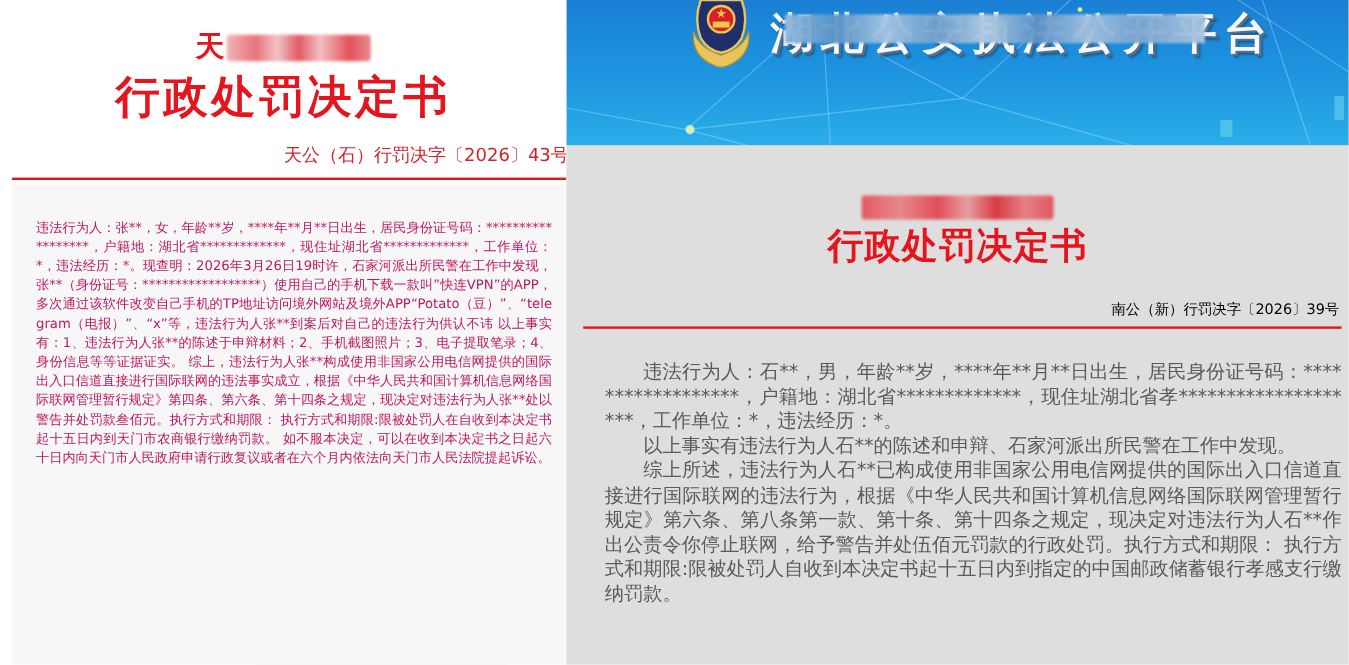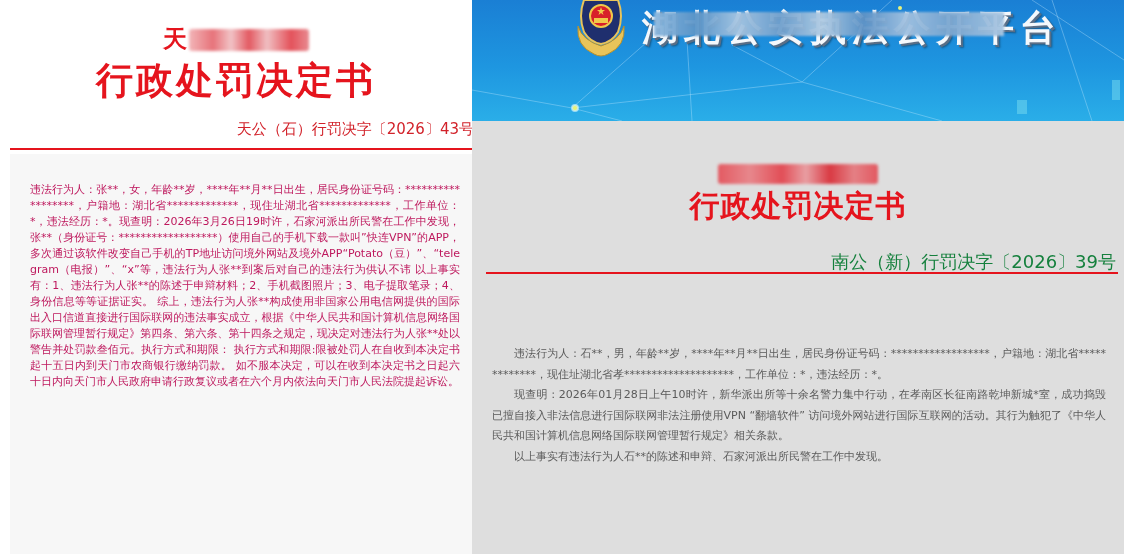--- a/index.html
+++ b/index.html
@@ -73,28 +73,28 @@
       display: inline-block; vertical-align: middle; width: 160px; height: 20px; border-radius: 3px;
       background: linear-gradient(90deg, #e35a62 0%, #e7878c 20%, #e24e57 40%, #e89ea2 55%, #d93a43 70%, #e48085 85%, #e25860 100%);
       filter: blur(1.5px);
     }
     .r-title {
       position: absolute; left: 0; width: 652px; top: 186px; text-align: center;
       color: #e5141d; font-weight: bold; font-size: 30px; letter-spacing: 1px; line-height: 40px;
     }
     .r-docno {
       position: absolute; right: 8px; top: 250px;
-      color: #15803d; font-size: 18px; white-space: nowrap;
+      color: #000000; font-size: 12px; white-space: nowrap;
     }
     .r-rule {
       position: absolute; left: 14px; right: 6px; top: 272px; height: 2px; background: #e5141d;
     }
     .r-body {
-      position: absolute; left: 20px; top: 300px; width: 614px;
-      color: #5a5a5a; font-size: 11px; line-height: 20.5px; text-align: justify; word-break: break-all; margin-top: 44px;
+      position: absolute; left: 32px; top: 300px; width: 614px;
+      color: #5a5a5a; font-size: 16px; line-height: 20.5px; text-align: justify; word-break: break-all;
     }
     .r-body p { text-indent: 2em; }
   </style>
 </head>
 <body>
 
 <div class="left-doc">
   <div class="issuer">
     <span>天</span><span class="blur"></span>
   </div>
@@ -140,16 +140,16 @@
 
   <div class="r-issuer">
     <span class="blur"></span>
   </div>
   <div class="r-title">行政处罚决定书</div>
   <div class="r-docno">南公（新）行罚决字〔2026〕39号</div>
   <div class="r-rule"></div>
 
   <div class="r-body">
     <p>违法行为人：石**，男，年龄**岁，****年**月**日出生，居民身份证号码：******************，户籍地：湖北省*************，现住址湖北省孝********************，工作单位：*，违法经历：*。</p>
-    <p>现查明：2026年01月28日上午10时许，新华派出所等十余名警力集中行动，在孝南区长征南路乾坤新城*室，成功捣毁已擅自接入非法信息进行国际联网非法注册使用VPN “翻墙软件” 访问境外网站进行国际互联网的活动。其行为触犯了《中华人民共和国计算机信息网络国际联网管理暂行规定》相关条款。</p>
     <p>以上事实有违法行为人石**的陈述和申辩、石家河派出所民警在工作中发现。</p>
+    <p>综上所述，违法行为人石**已构成使用非国家公用电信网提供的国际出入口信道直接进行国际联网的违法行为，根据《中华人民共和国计算机信息网络国际联网管理暂行规定》第六条、第八条第一款、第十条、第十四条之规定，现决定对违法行为人石**作出公责令你停止联网，给予警告并处伍佰元罚款的行政处罚。执行方式和期限： 执行方式和期限:限被处罚人自收到本决定书起十五日内到指定的中国邮政储蓄银行孝感支行缴纳罚款。</p>
   </div>
 </div>
 
 </body></html>

